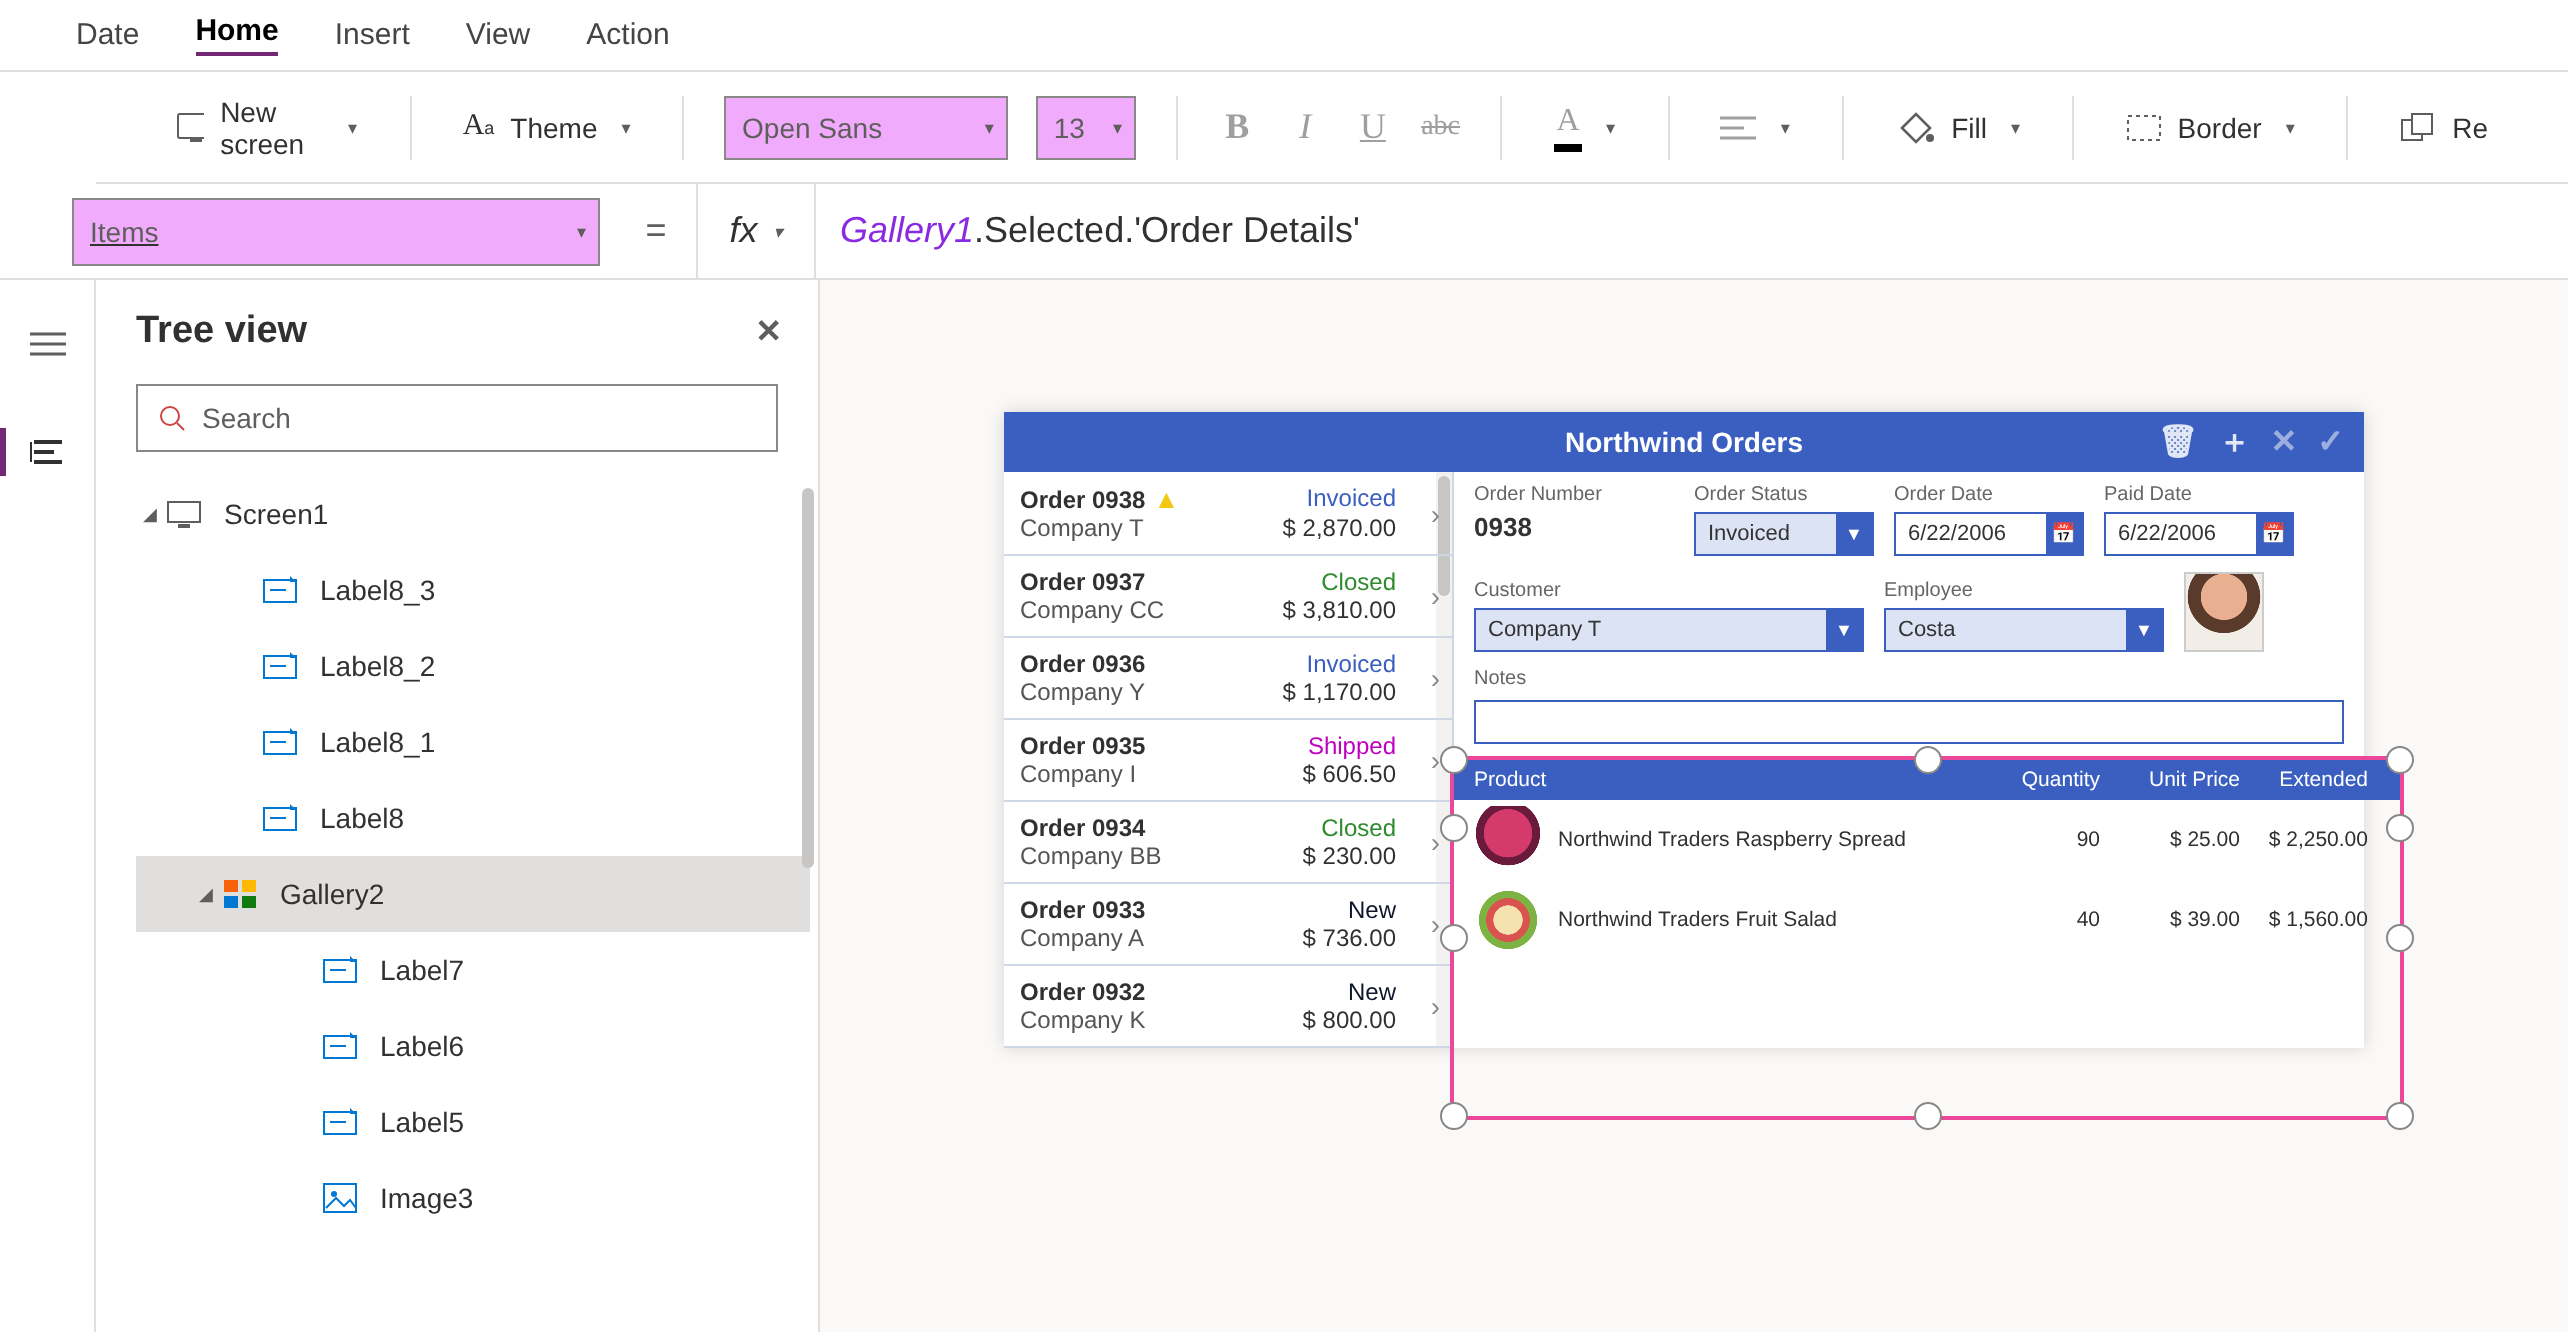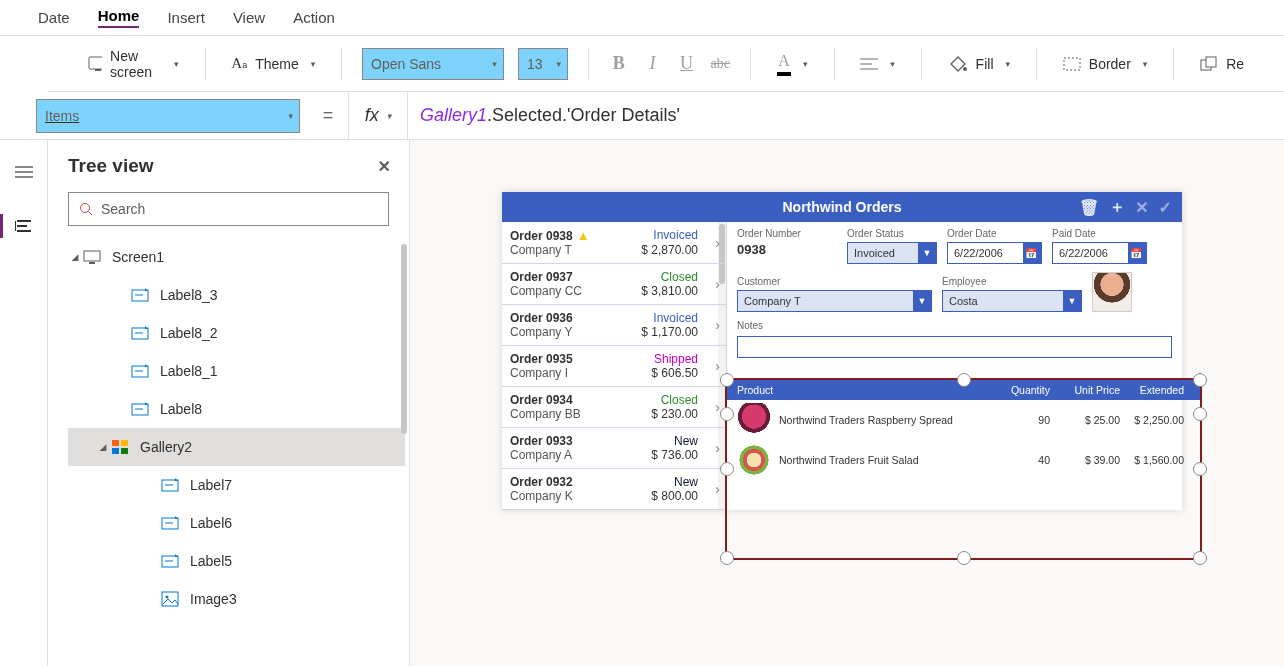--- a/index.html
+++ b/index.html
@@ -7,21 +7,21 @@
 
   
   .menubar { display: flex; align-items: center; height: 36px; padding: 0 38px; gap: 28px; border-bottom: 1px solid #e1dfdd; }
   .menubar .mi { font-size: 15px; color: #444; cursor: pointer; }
   .menubar .mi.active { font-weight: 600; color: #000; border-bottom: 2px solid #742774; padding-bottom: 2px; }
 
   
   .ribbon { display: flex; align-items: center; height: 56px; padding: 0 34px; border-bottom: 1px solid #e1dfdd; gap: 14px; margin-left: 48px; }
   .rbtn { display: flex; align-items: center; gap: 8px; font-size: 14px; color: #323130; cursor: pointer; padding: 4px 6px; }
   .vsep { width: 1px; height: 32px; background: #e1dfdd; margin: 0 6px; }
-  .dropdown { height: 32px; border: 1px solid #8a8886; display: flex; align-items: center; padding: 0 8px; font-size: 14px; color: #605e5c; position: relative; background:#7dd3fc;}
+  .dropdown { height: 32px; border: 1px solid #8a8886; display: flex; align-items: center; padding: 0 8px; font-size: 14px; color: #605e5c; position: relative; background:#f0abfc;}
   .dropdown.font { width: 180px; }
   .dropdown.size { width: 60px; }
   .dropdown .chev { position: absolute; right: 6px; }
   .textfmt { font-size: 18px; color: #a19f9d; width: 26px; text-align: center; font-family: "Times New Roman", serif; }
   .textfmt.b { font-weight: bold; }
   .textfmt.i { font-style: italic; }
   .textfmt.u { text-decoration: underline; }
   .textfmt.s { text-decoration: line-through; font-size: 14px; font-family: "Segoe UI"; }
   .swatch { width: 14px; height: 4px; background: #000; margin-top: 2px; }
   .tiny-chev { font-size: 9px; color: #605e5c; margin-left: 4px; }
@@ -51,21 +51,21 @@
   .treebody { flex:1; overflow:hidden; padding: 0 4px 0 20px; position:relative;}
   .treebody .scrollthumb { position:absolute; right:2px; top:6px; width:6px; height:190px; background:#c8c6c4; border-radius:3px;}
   .trow { display:flex; align-items:center; height:38px; font-size:14px; color:#323130; cursor:pointer;}
   .trow.sel { background:#e1dfdd;}
   .trow .caret { width:14px; text-align:center; font-size:9px; color:#605e5c;}
   .trow .ticon { width:20px; height:20px; margin-right:10px; display:flex; align-items:center; justify-content:center;}
   .ind1 { padding-left: 0px;} .ind2 { padding-left: 28px;} .ind3 { padding-left: 48px;} .ind4 { padding-left: 78px;}
 
   
   .canvas { flex:1; background:#faf9f8; position:relative; }
-  .app { position:absolute; left:92px; top:52px; width:680px; background:#fff; box-shadow:0 0 8px rgba(0,0,0,.15);}
+  .app { position:absolute; left:92px; top:66px; width:680px; background:#fff; box-shadow:0 0 8px rgba(0,0,0,.15);}
   .apphead { height:30px; background:#3b5fc0; color:#fff; display:flex; align-items:center; justify-content:center; font-weight:600; font-size:14px; position:relative;}
   .apphead .hicons { position:absolute; right:10px; display:flex; gap:10px; align-items:center;}
   .apphead .hicons span { font-size:16px; opacity:.85;}
   .appbody { display:flex; }
   .orders { width:225px; border-right:1px solid #cfd6e6;}
   .orow { border-bottom:1px solid #cfd6e6; padding:6px 10px 6px 8px; display:flex; align-items:center; position:relative;}
   .orow .oc { flex:1;}
   .orow .otitle { font-weight:600; font-size:12px;}
   .orow .ocomp { font-size:12px; color:#555;}
   .orow .ostat { position:absolute; right:28px; top:6px; font-size:12px; text-align:right;}
@@ -79,21 +79,21 @@
   .dlabel { font-size:10px; color:#666; margin-bottom:3px;}
   .dval { height:22px; border:1px solid #3b5fc0; display:flex; align-items:center; padding:0 6px; font-size:11px; position:relative; background:#fff;}
   .dval.static { border:none; padding:0; font-size:13px; font-weight:600; height:auto;}
   .dval.sel { background:#dbe3f4;}
   .dval .dd { position:absolute; right:0; top:0; bottom:0; width:18px; background:#3b5fc0; color:#fff; display:flex; align-items:center; justify-content:center; font-size:9px;}
   .dval .cal { position:absolute; right:0; top:0; bottom:0; width:18px; background:#3b5fc0; color:#fff; display:flex; align-items:center; justify-content:center; font-size:10px;}
   .avatar { width:40px; height:40px; background: radial-gradient(circle at 50% 30%, #e8b090 0 35%, #5a3a2a 36% 55%, #f3ede7 56% 100%); border:1px solid #ccc;}
   .notesbox { height:22px; border:1px solid #3b5fc0; margin-top:2px;}
 
   
-  .gallerywrap { position:absolute; left:315px; top:238px; width:477px; height:182px; border:2px solid #7f1d1d; }
+  .gallerywrap { position:absolute; left:315px; top:238px; width:477px; height:182px; border:2px solid #ec4899; }
   .ghead { height:20px; background:#3b5fc0; color:#fff; font-size:10.5px; display:flex; align-items:center; padding:0 10px;}
   .ghead span:nth-child(1){flex:1.6;} .ghead span:nth-child(2){width:60px;text-align:right;} .ghead span:nth-child(3){width:70px;text-align:right;} .ghead span:nth-child(4){width:70px;text-align:right; padding-right:6px;}
   .gitem { display:flex; align-items:center; height:40px; padding:0 10px; font-size:10.5px;}
   .gitem .thumb { width:34px; height:34px; border-radius:4px; margin-right:8px; }
   .thumb.a { background: radial-gradient(circle at 50% 40%, #d43a6b 0 45%, #6a1a3a 46% 60%, #fff 61% 100%);}
   .thumb.b { background: radial-gradient(circle at 50% 50%, #f4e3b0 0 30%, #d9534f 31% 45%, #7cb342 46% 60%, #fff 61% 100%);}
   .gitem .pname{flex:1.6;} .gitem .q{width:60px;text-align:right;} .gitem .up{width:70px;text-align:right;} .gitem .ext{width:70px;text-align:right; padding-right:6px;}
   .handle { width:14px; height:14px; border:1px solid #888; border-radius:50%; background:#fff; position:absolute;}
   .orders-scroll { position:absolute; right:0; top:0; width:8px; bottom:0; background:#f3f2f1;}
   .orders-scroll .th { position:absolute; left:1px; right:1px; top:2px; height:60px; background:#c8c6c4; border-radius:3px;}

